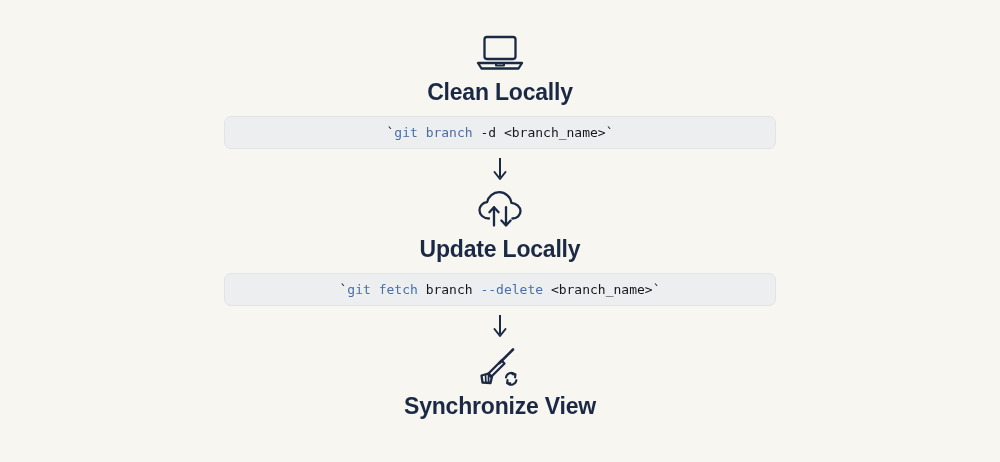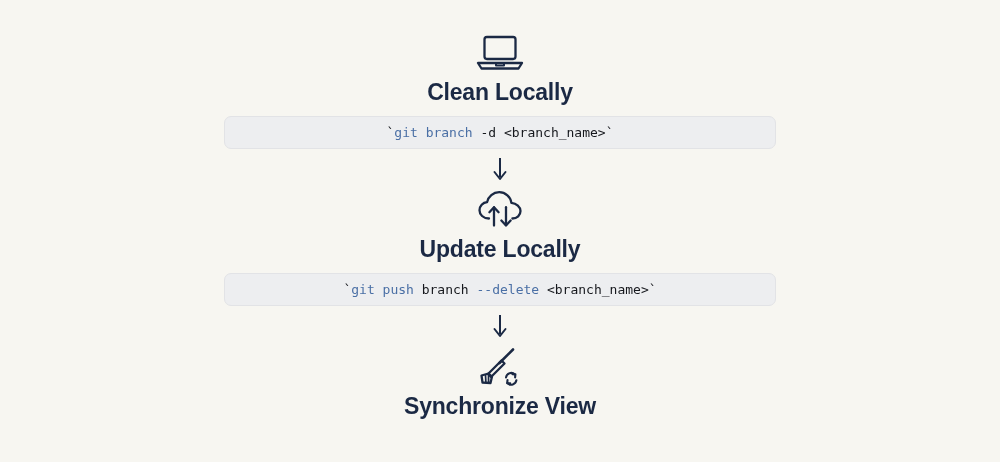--- a/index.html
+++ b/index.html
@@ -107,21 +107,21 @@
                  C13.2 9.4 18.2 5.2 24.2 5.2 C30.5 5.2 35.7 9.9 36.4 15.9
                  C41.5 16.2 45.5 20.2 45.5 24.1 C45.5 28.2 42.1 31.5 37.4 31.5" fill="none" stroke="#1b2944" stroke-width="2.3" stroke-linecap="round" stroke-linejoin="round" transform="translate(4,0)"></path>
         <line x1="23" y1="38.5" x2="23" y2="20.5" stroke="#1b2944" stroke-width="2.3" stroke-linecap="round"></line>
         <path d="M18.4 25.2 L23 20.2 L27.6 25.2" fill="none" stroke="#1b2944" stroke-width="2.3" stroke-linecap="round" stroke-linejoin="round"></path>
         <line x1="35" y1="20.2" x2="35" y2="38.2" stroke="#1b2944" stroke-width="2.3" stroke-linecap="round"></line>
         <path d="M30.4 33.5 L35 38.5 L39.6 33.5" fill="none" stroke="#1b2944" stroke-width="2.3" stroke-linecap="round" stroke-linejoin="round"></path>
       </svg>
     </span>
     <div class="step-title">Update Locally</div>
     <div class="code-panel">
-      <span><span class="tok-tick">`</span><span class="tok-blue">git</span><span class="tok-dark"> </span><span class="tok-blue">push</span><span class="tok-dark"> branch </span><span class="tok-blue">--delete</span><span class="tok-dark"> &lt;branch_name&gt;</span><span class="tok-tick">`</span></span>
+      <span><span class="tok-tick">`</span><span class="tok-blue">git</span><span class="tok-dark"> </span><span class="tok-blue">fetch</span><span class="tok-dark"> branch </span><span class="tok-blue">--delete</span><span class="tok-dark"> &lt;branch_name&gt;</span><span class="tok-tick">`</span></span>
     </div>
   </div>
 
   <span class="connector">
     <svg width="20" height="28" viewBox="0 0 20 28">
       <line x1="10" y1="2" x2="10" y2="21" stroke="#1b2944" stroke-width="2"></line>
       <path d="M4.5 16 L10 23 L15.5 16" fill="none" stroke="#1b2944" stroke-width="2" stroke-linecap="round" stroke-linejoin="round"></path>
     </svg>
   </span>
 

